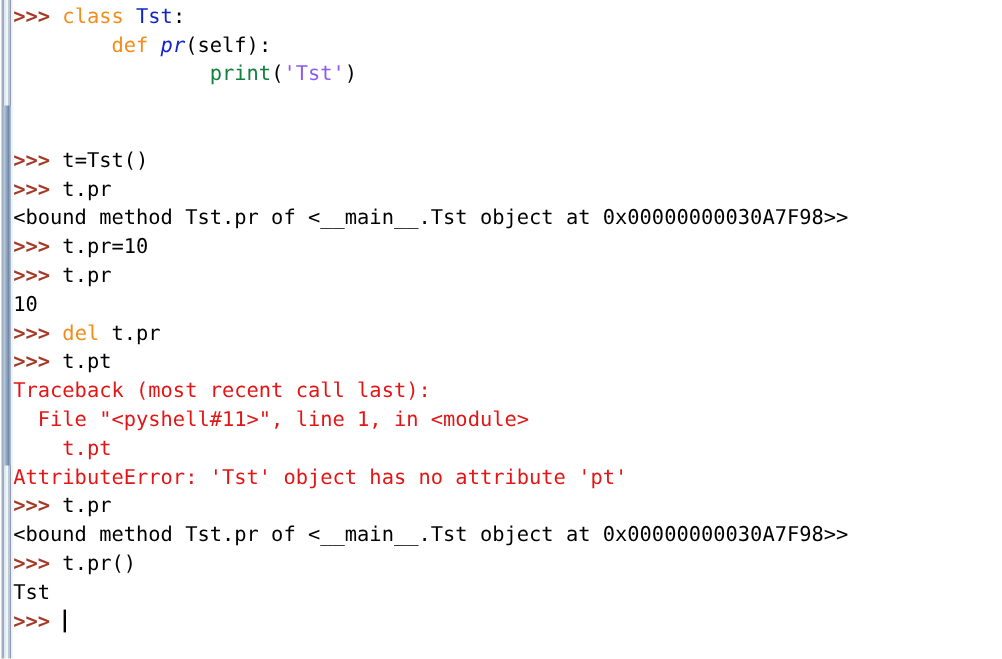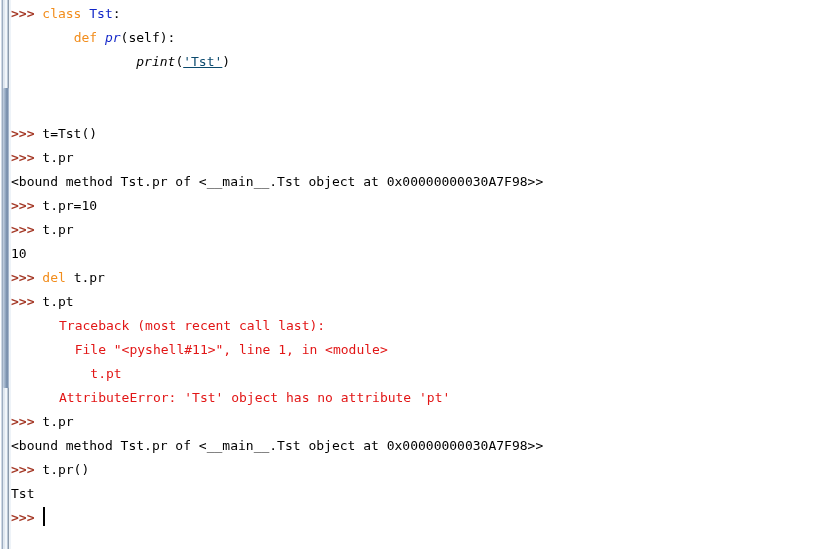--- a/index.html
+++ b/index.html
@@ -41,38 +41,38 @@
     background: linear-gradient(to right, #c2d0e2 0%, #8ea3bd 45%, #6f86a4 70%, #b9c8dc 100%);
     border-radius: 1px;
   }
   #code-area {
     position: absolute;
     left: 11px;
     top: 0;
     right: 0;
     bottom: 0;
     padding: 2px 0 0 0;
-    font-size: 13px;
+    font-size: 17px;
     line-height: 24px;
     letter-spacing: 0px;
     white-space: pre;
     color: #000000;
   }
   .line {
     height: 24px;
     white-space: pre;
   }
   .tok-prompt   { color: #a53a28; font-weight: bold; }
   .tok-keyword  { color: #f28d1c; }
   .tok-def-name { color: #1226c8; font-style: italic; }
-  .tok-builtin  { color: #000000; font-style: italic; }
-  .tok-string   { color: #0c4a6e; text-decoration: underline; }
+  .tok-builtin  { color: #15803d; }
+  .tok-string   { color: #8b5cf6; }
   .tok-plain    { color: #000000; }
   .tok-output   { color: #000000; }
-  .tok-error    { color: #e21616; padding-left: 48px; }
+  .tok-error    { color: #e21616; }
   .tok-classname{ color: #1226c8; }
   .caret {
     display: inline-block;
     width: 2px;
     height: 19px;
     background: #000000;
     vertical-align: -4px;
     margin-left: 1px;
   }
 </style>

